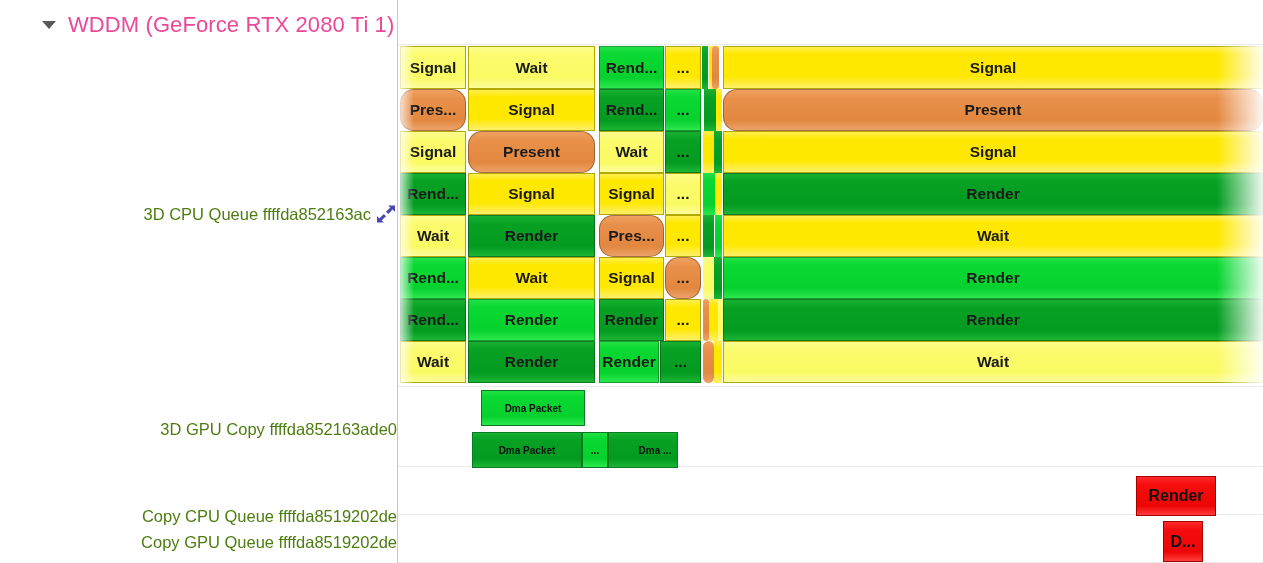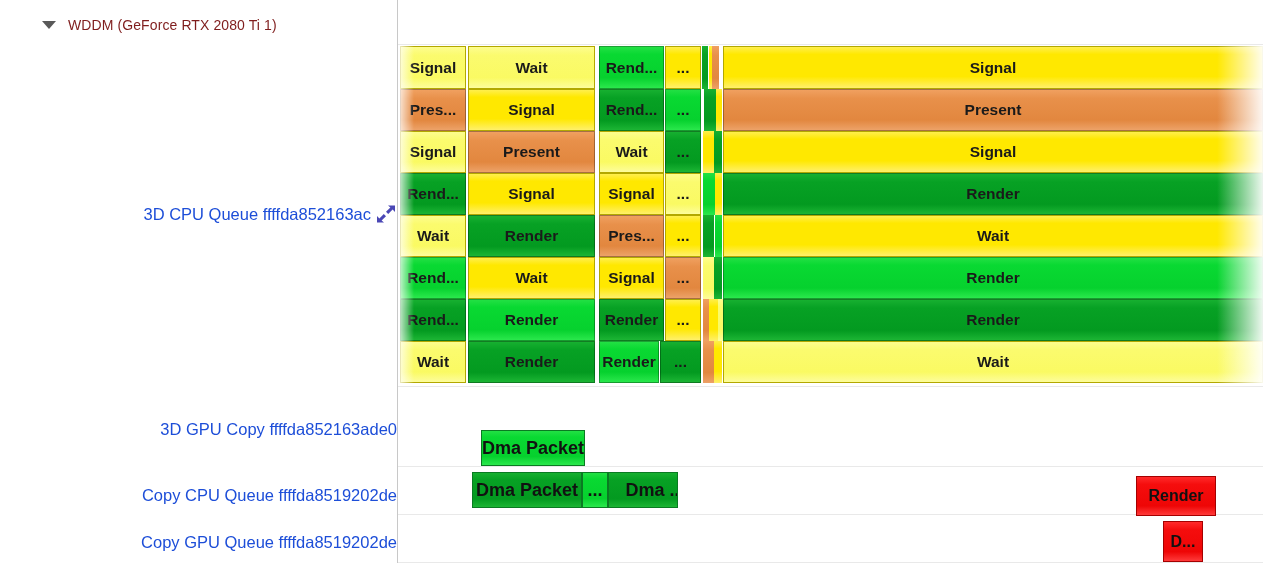--- a/index.html
+++ b/index.html
@@ -22,26 +22,26 @@
   .group-header {
     position: absolute; left: 0; top: 8px; width: 398px; height: 34px;
     display: flex; align-items: center;
   }
   .tri {
     width: 0; height: 0; margin-left: 42px; margin-right: 12px;
     border-left: 7px solid transparent;
     border-right: 7px solid transparent;
     border-top: 8px solid #595959;
   }
-  .group-title { font-size: 14px; color: #7f1d1d; letter-spacing: .1px; }
+  .group-title { font-size: 22px; color: #ec4899; letter-spacing: .1px; }
 
   .row-label {
     position: absolute; right: 0; width: 398px;
     display: flex; align-items: center; justify-content: flex-end;
-    font-size: 16.5px; color: #1d4ed8; white-space: nowrap;
+    font-size: 16.5px; color: #4d7c0f; white-space: nowrap;
   }
   .row-label .txt { overflow: hidden; }
   .collapse-icon { width: 22px; height: 22px; margin-left: 4px; flex: 0 0 auto; }
 
   
   #tl {
     position: absolute; left: 398px; top: 0; right: 0; height: 563px;
     background: #ffffff; overflow: hidden; font-weight: bold;
   }
   .sep { position: absolute; left: 0; width: 865px; height: 1px; background: #e9e9e9; }
@@ -54,38 +54,38 @@
     font-size: 15.5px; color: #1a1a1a;
     overflow: hidden; white-space: nowrap;
     border: 1px solid rgba(0,0,0,.30);
   }
   .seg.ny { border-color: #b3a800; }
   .seg.nb { border: none; }
 
   
   .c-yellow  { background: linear-gradient(to bottom,#ffef4d 0%,#ffe800 18%,#ffe800 72%,#fff06b 100%); }
   .c-lyellow { background: linear-gradient(to bottom,#fdfd8e 0%,#fbfb6e 20%,#fafa63 75%,#fdfd9c 100%); }
-  .c-orange  { background: linear-gradient(to bottom,#f0a060 0%,#e8904a 22%,#e2873f 75%,#eda268 100%); }
+  .c-orange  { background: linear-gradient(to bottom,#f0a060 0%,#e8904a 22%,#e2873f 75%,#eda268 100%); border-radius: 14px; }
   .c-dgreen  { background: linear-gradient(to bottom,#17b030 0%,#07a124 20%,#039a20 76%,#1cb534 100%); }
   .c-green   { background: linear-gradient(to bottom,#22e044 0%,#09d932 18%,#06d12e 75%,#2ae84c 100%); }
   .c-red     { background: linear-gradient(to bottom,#ff2a2a 0%,#f50d0d 20%,#ee0606 76%,#ff3a3a 100%); }
 
   
   .fadeR { position: absolute; top: 0; bottom: 0; right: 0; width: 46px;
            background: linear-gradient(to right, rgba(255,255,255,0), rgba(255,255,255,.93)); pointer-events: none; }
   
   .fadeL { position: absolute; top: 0; bottom: 0; left: 0; width: 16px;
            background: linear-gradient(to left, rgba(255,255,255,0), rgba(255,255,255,.85)); pointer-events: none; }
 
   .gpu-seg {
     position: absolute;
     display: flex; align-items: center; justify-content: center;
-    font-size: 18px; color: #111;
+    font-size: 10px; color: #111;
     border: 1px solid #0a7a22;
-    white-space: nowrap; overflow: hidden; margin-top: 40px;
+    white-space: nowrap; overflow: hidden;
   }
   .copy-seg {
     position: absolute;
     display: flex; align-items: center; justify-content: center;
     font-size: 16px; color: #111;
     border: 1px solid #a50000;
     white-space: nowrap; overflow: hidden;
   }
 </style>
 </head>
@@ -107,21 +107,21 @@
               <g fill="#4a47b5">
                 <path d="M20 2.5 L20 9 L17.6 6.6 L13.2 11 L11.0 8.8 L15.4 4.4 L13 2.5 Z"></path>
                 <path d="M2 19.5 L2 13 L4.4 15.4 L8.8 11 L11.0 13.2 L6.6 17.6 L9 19.5 Z"></path>
               </g>
             </svg></span>
         </div>
         <div class="row-label" style="top: 411px; height: 36px;">
           <span class="txt">3D GPU Copy ffffda852163ade0</span>
           <span style="width: 0px;"></span>
         </div>
-        <div class="row-label" style="top: 477px; height: 36px;">
+        <div class="row-label" style="top: 498px; height: 36px;">
           <span class="txt">Copy CPU Queue ffffda8519202de</span>
           <span style="width: 0px;"></span>
         </div>
         <div class="row-label" style="top: 524px; height: 36px; padding-left: 8px;">
           <span class="txt">Copy GPU Queue ffffda8519202de</span>
           <span style="width: 0px;"></span>
         </div>
       </div>
   </div>
 

